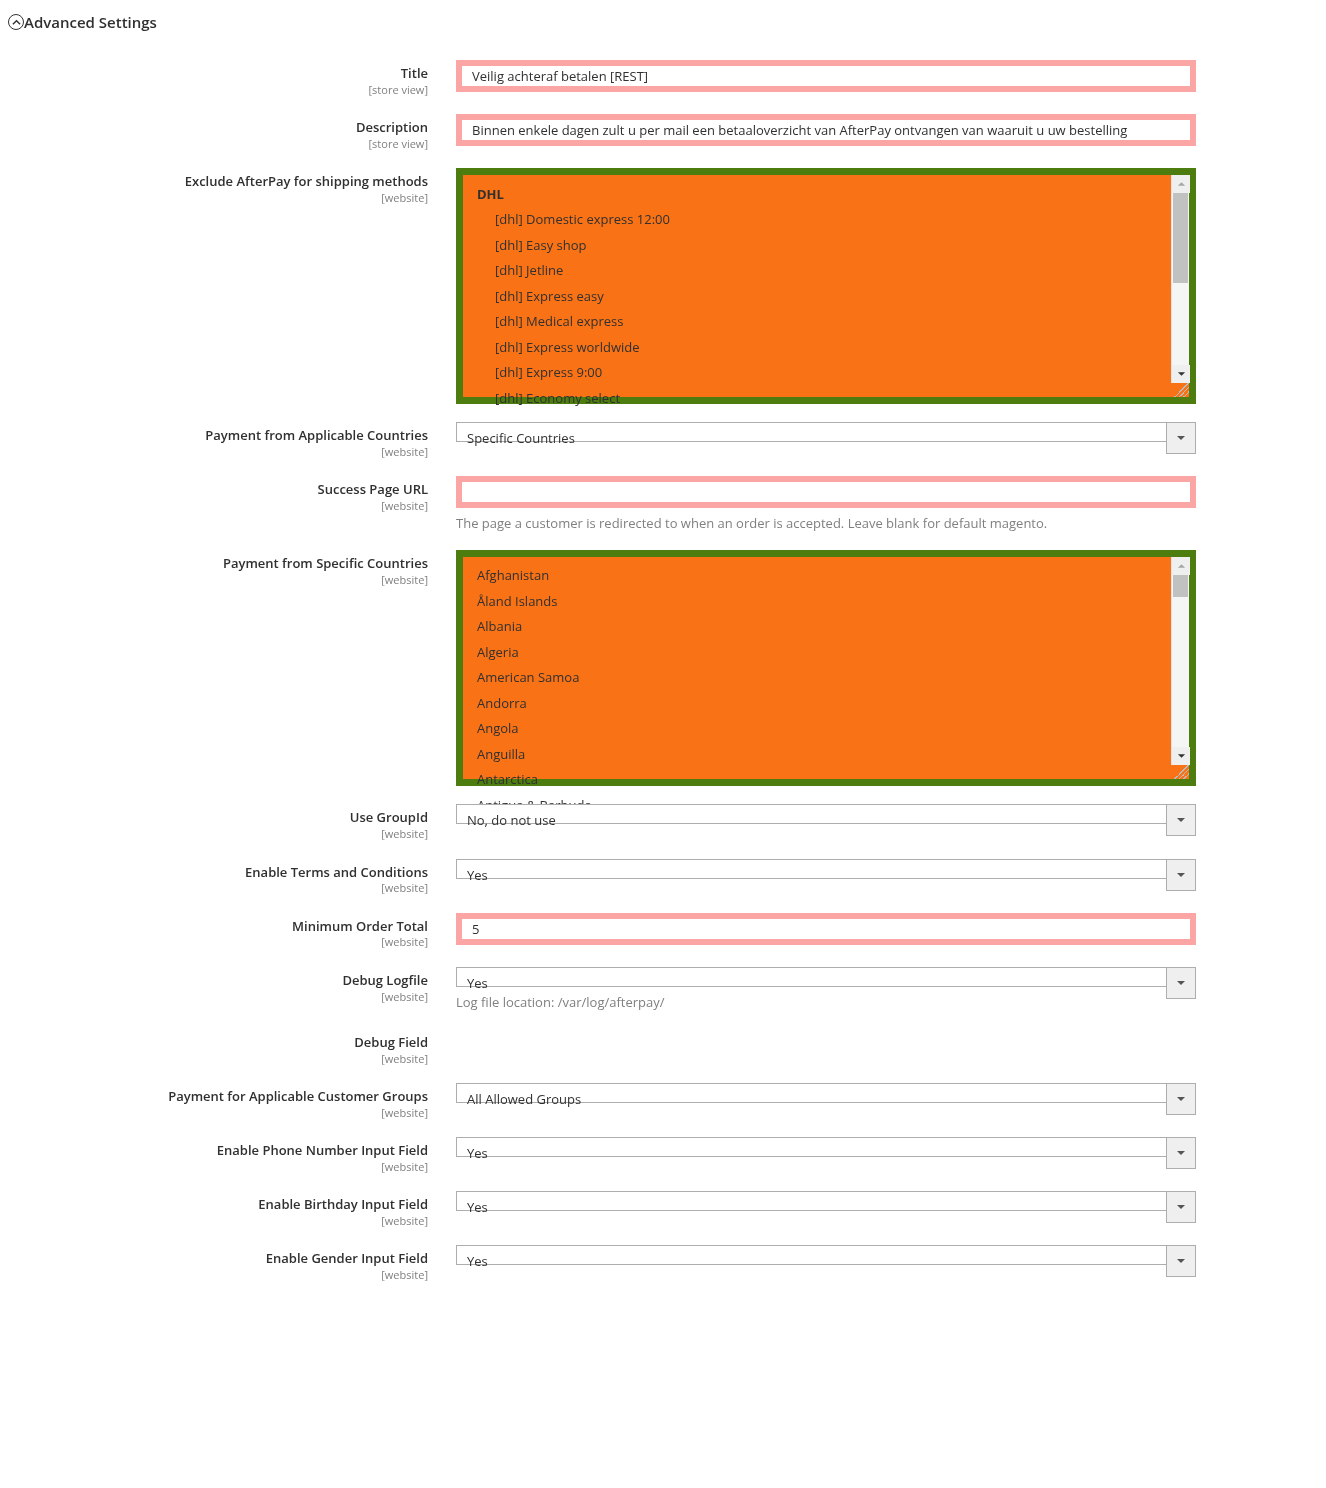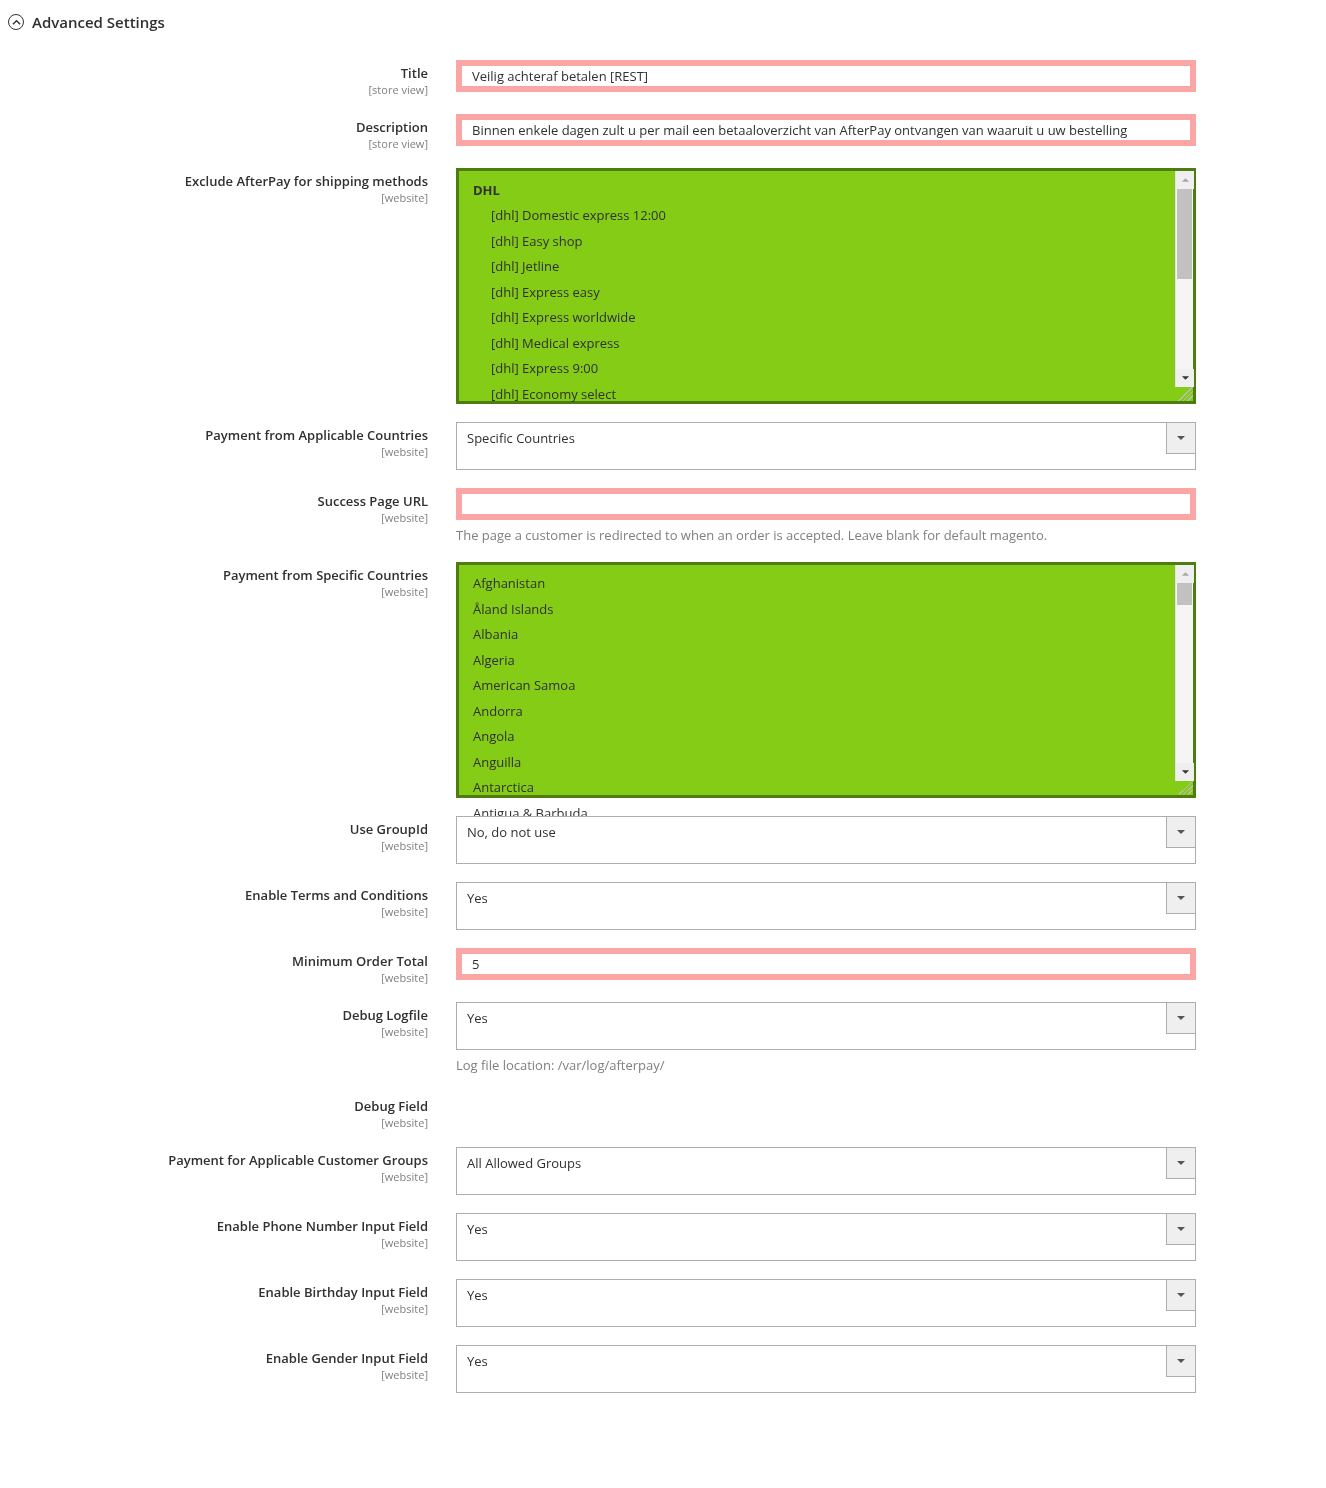--- a/index.html
+++ b/index.html
@@ -7,21 +7,20 @@
     font-family: 'Open Sans','Helvetica Neue',Helvetica,Arial,sans-serif;
     font-size: 13px;
     color: #303030;
     background: #fff;
     width: 1326px;
     padding: 12px 30px 30px 8px;
   }
   .section-header {
     display: flex;
     align-items: center;
-    gap: 8px;
     margin-bottom: 28px;
     cursor: pointer;
   }
   .chevron-circle {
     width: 16px;
     height: 16px;
     border: 1.5px solid #333;
     border-radius: 50%;
     display: flex;
     align-items: center;
@@ -74,21 +73,21 @@
     font-size: 13px;
     color: #303030;
     font-family: inherit;
   }
   .select-wrap {
     position: relative;
     width: 100%;
   }
   .select {
     width: 100%;
-    height: 48px;
+    height: 20px;
     border: 1px solid #adadad;
     padding: 0 34px 0 10px;
     font-size: 13px;
     color: #303030;
     background: #fff;
     font-family: inherit;
     appearance: none;
     -webkit-appearance: none;
     cursor: pointer;
   }
@@ -102,23 +101,23 @@
     border: 1px solid #adadad;
     border-left: 1px solid #adadad;
     pointer-events: none;
     display: flex;
     align-items: center;
     justify-content: center;
   }
   .select-arrow svg { width: 10px; height: 6px; }
   .multibox {
     width: 100%;
-    border: 3px solid #4d7c0f;
+    border: 7px solid #4d7c0f;
     position: relative;
-    background: #84cc16;
+    background: #f97316;
   }
   .multibox-content {
     overflow: hidden;
     padding: 6px 0;
   }
   .mb-group {
     font-weight: 700;
     padding: 4px 14px;
     color: #303030;
   }
@@ -218,22 +217,22 @@
       <div class="scope">[website]</div>
     </div>
     <div class="field-col">
       <div class="multibox" style="height:236px">
         <div class="multibox-content">
           <div class="mb-group">DHL</div>
           <div class="mb-item">[dhl] Domestic express 12:00</div>
           <div class="mb-item">[dhl] Easy shop</div>
           <div class="mb-item">[dhl] Jetline</div>
           <div class="mb-item">[dhl] Express easy</div>
+          <div class="mb-item">[dhl] Medical express</div>
           <div class="mb-item">[dhl] Express worldwide</div>
-          <div class="mb-item">[dhl] Medical express</div>
           <div class="mb-item">[dhl] Express 9:00</div>
           <div class="mb-item">[dhl] Economy select</div>
         </div>
         <div class="multibox-scrollbar">
           <div class="sb-btn up">
               <svg viewBox="0 0 10 6">
                 <path d="M1 5 L5 1 L9 5" fill="#a6a6a6"></path>
               </svg>
             </div>
           <div class="sb-thumb" style="top:18px;height:90px"></div>

